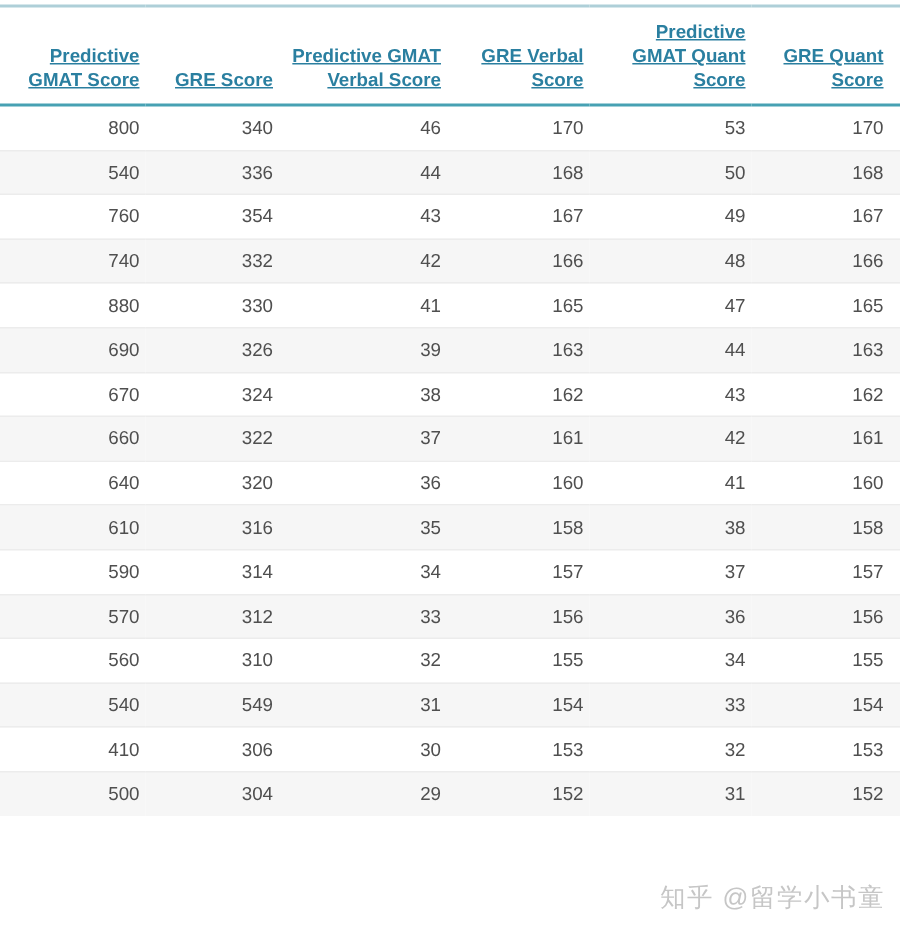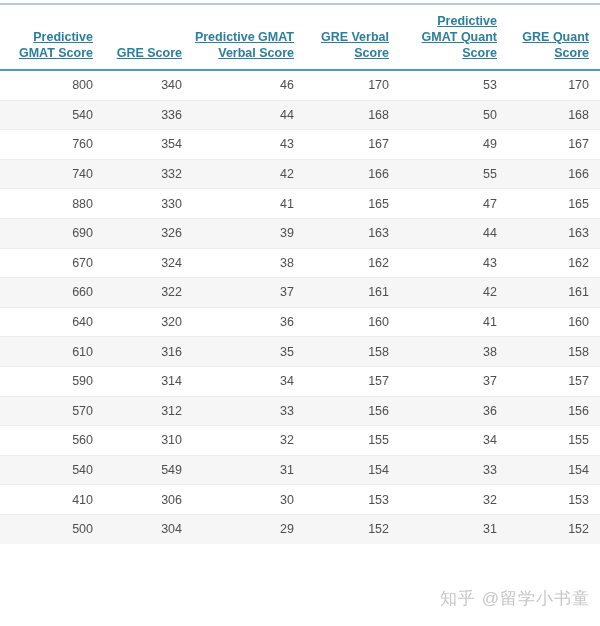--- a/index.html
+++ b/index.html
@@ -114,21 +114,21 @@
         <td>43</td>
         <td>167</td>
         <td>49</td>
         <td>167</td>
       </tr>
       <tr>
         <td>740</td>
         <td>332</td>
         <td>42</td>
         <td>166</td>
-        <td>55</td>
+        <td>48</td>
         <td>166</td>
       </tr>
       <tr>
         <td>880</td>
         <td>330</td>
         <td>41</td>
         <td>165</td>
         <td>47</td>
         <td>165</td>
       </tr>

